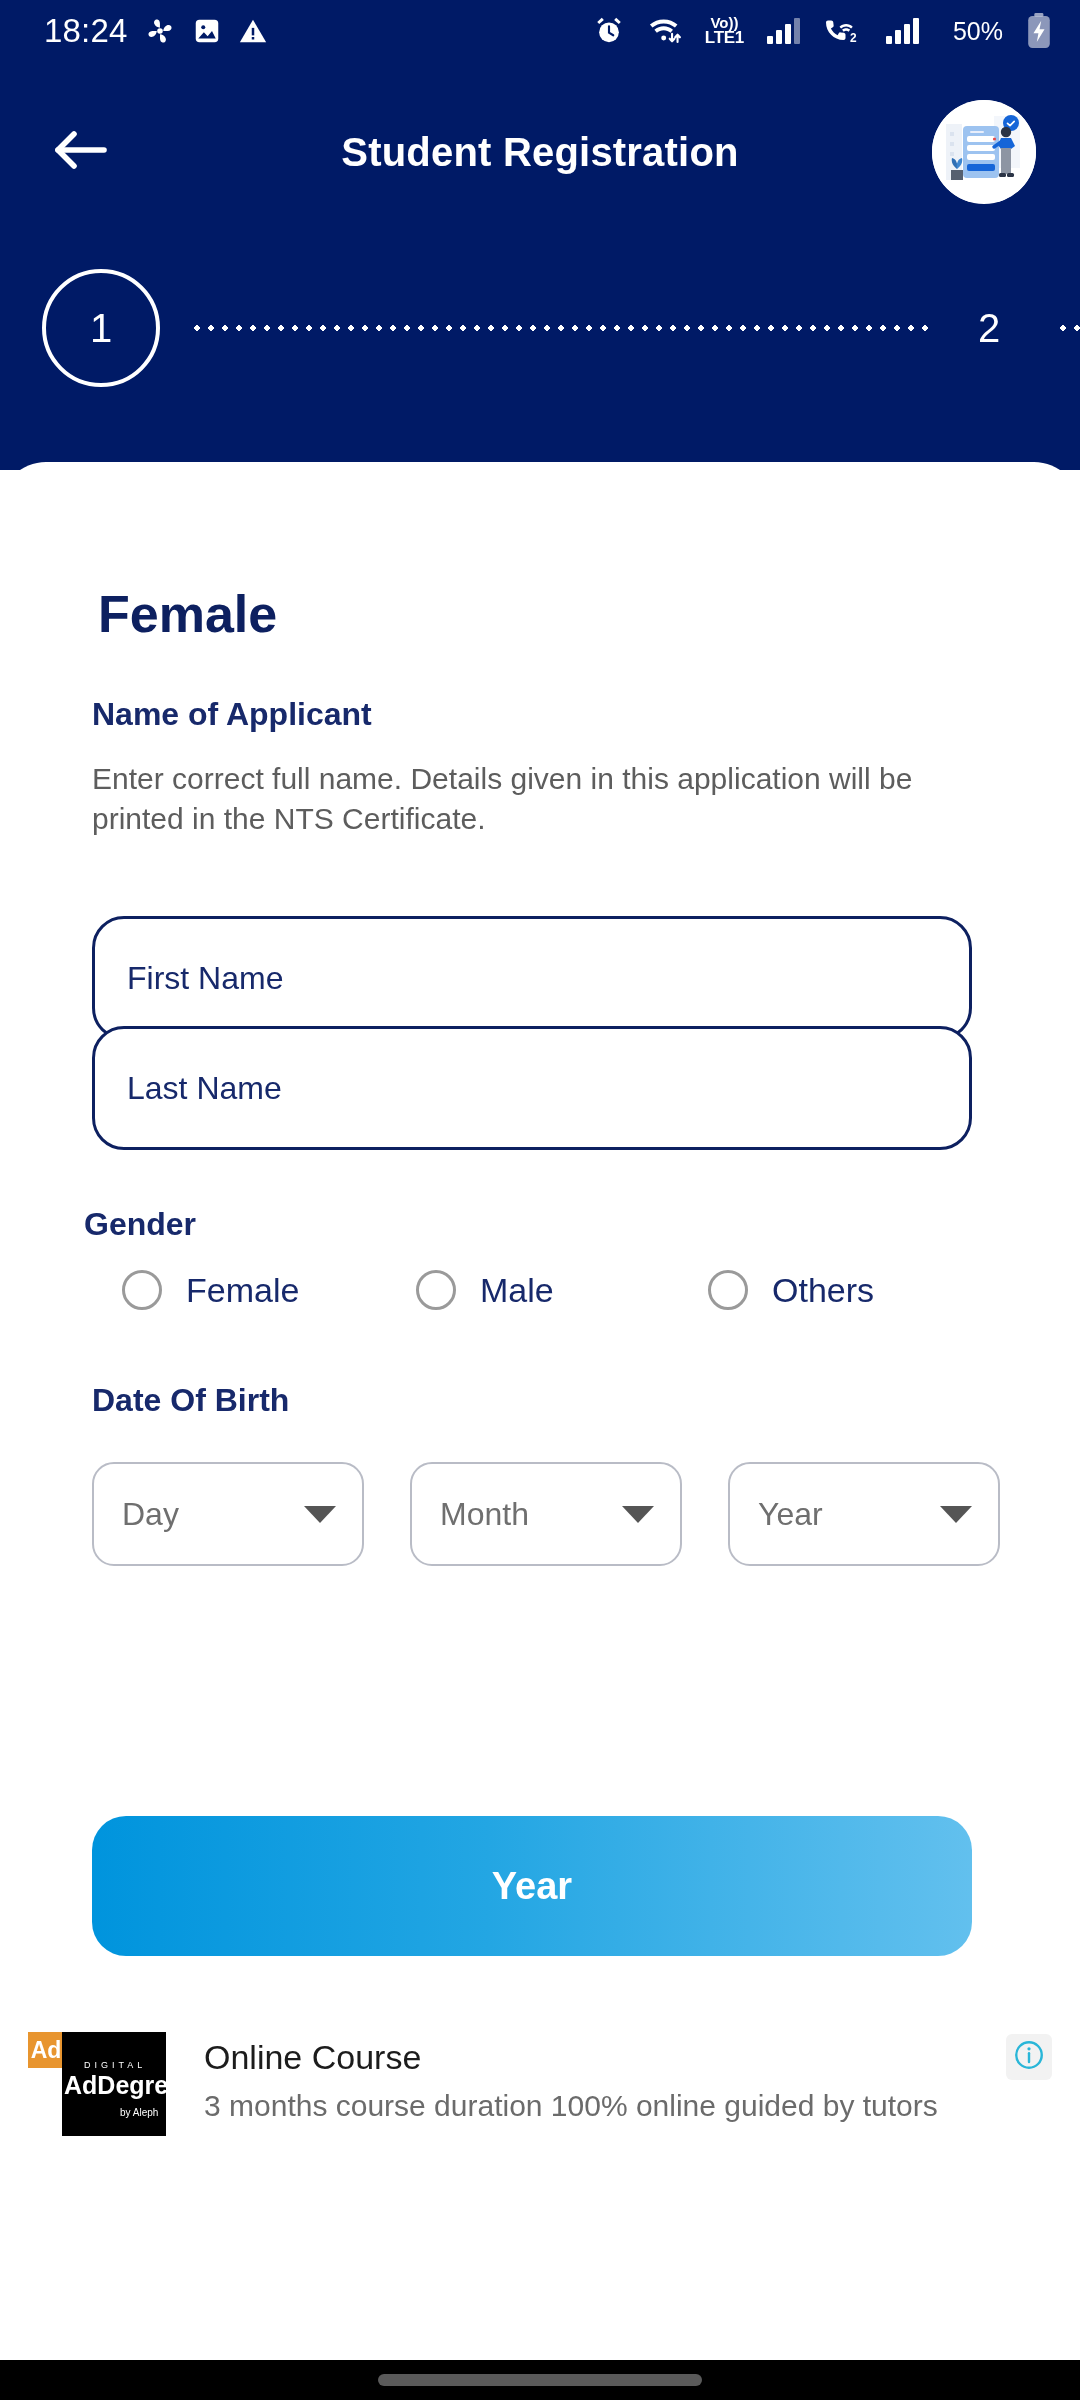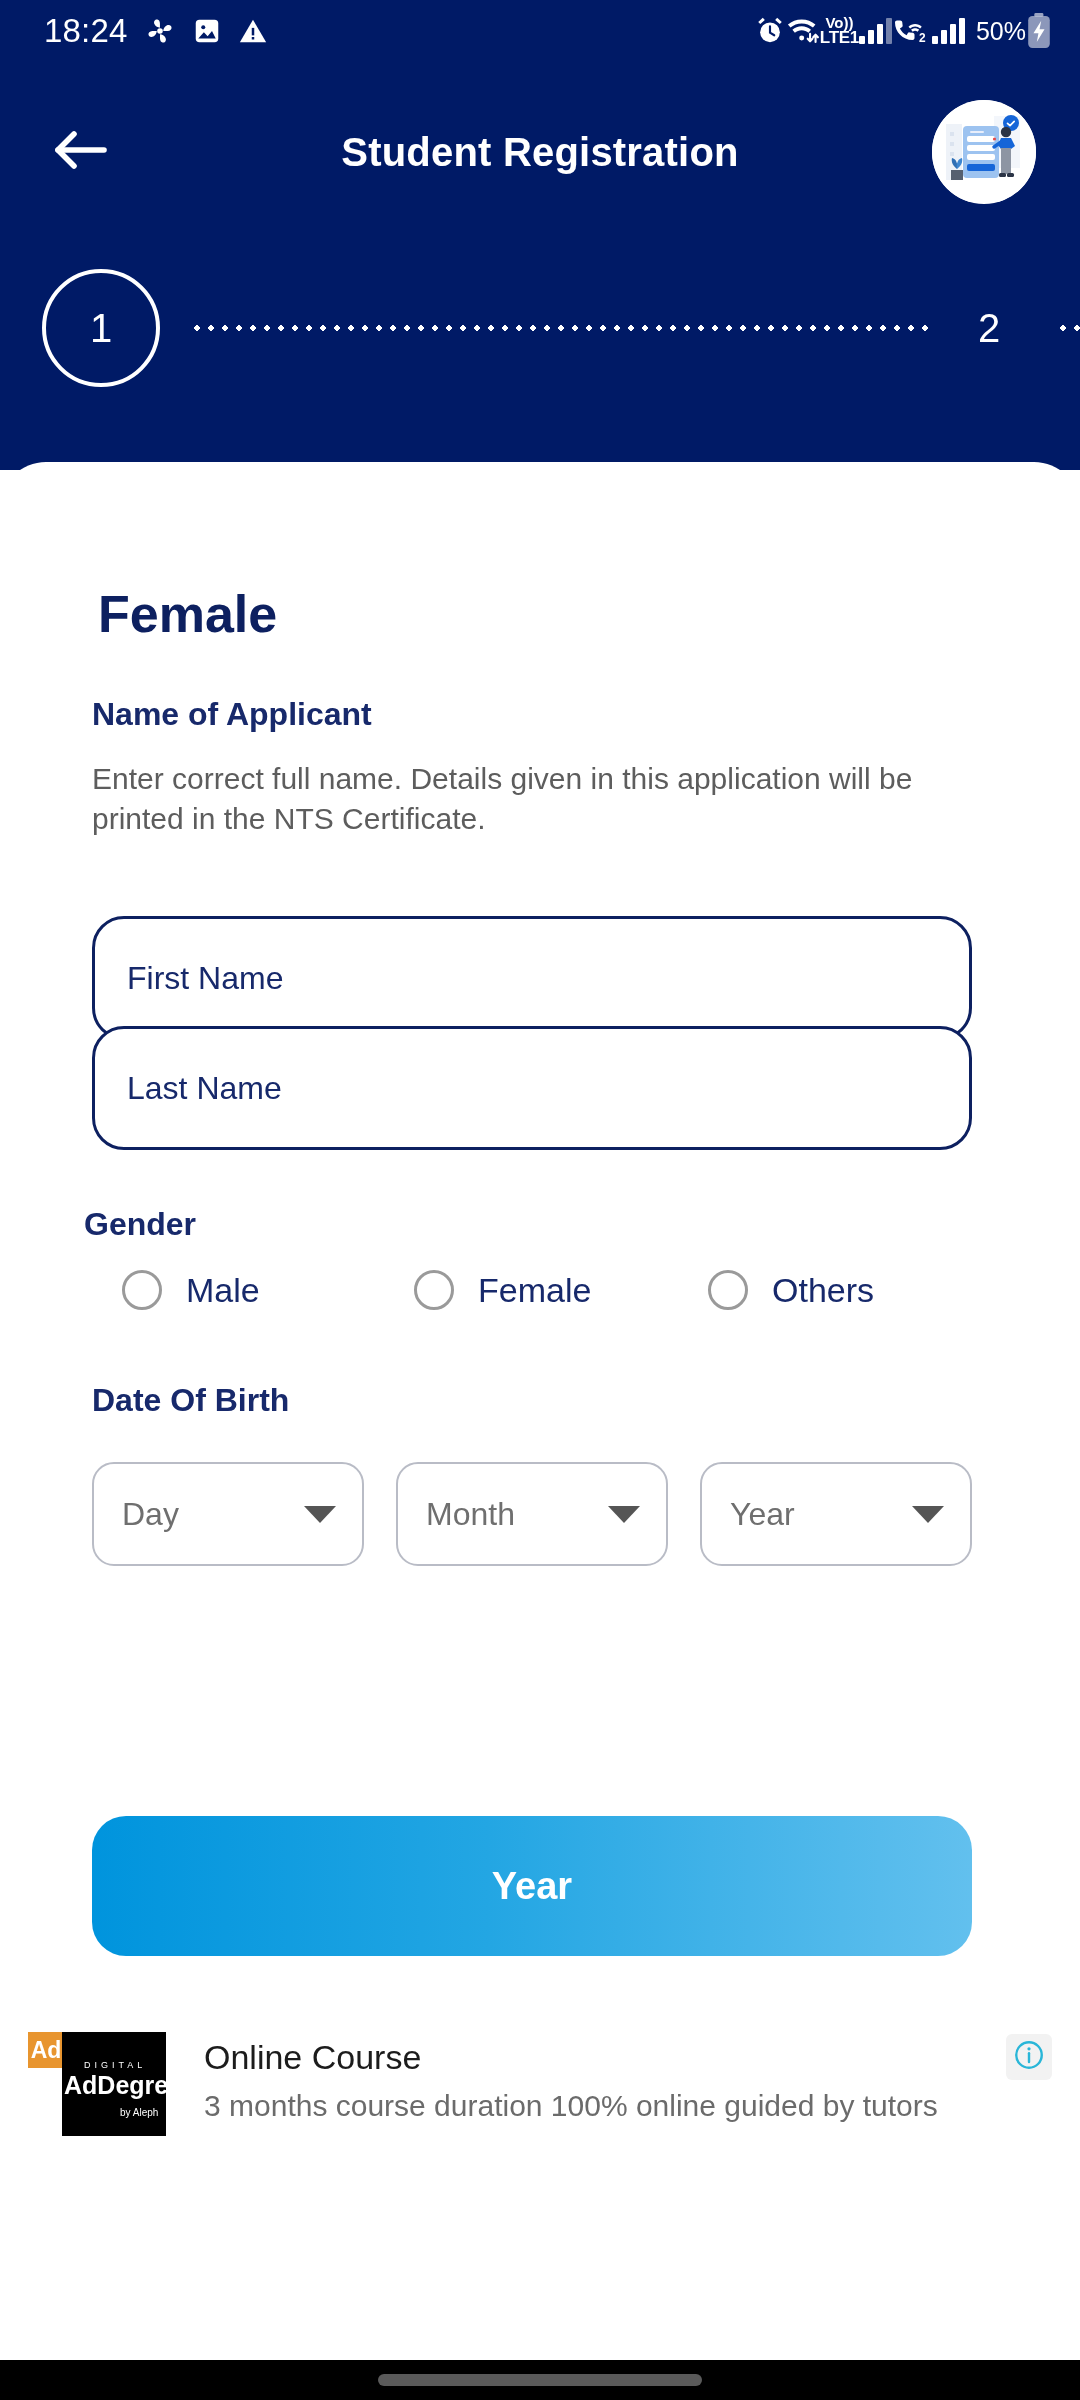--- a/index.html
+++ b/index.html
@@ -24,21 +24,21 @@
 
   
   .status-bar {
     position: absolute; left: 0; top: 0;
     width: 1080px; height: 62px;
     display: flex; align-items: center;
     padding: 0 28px 0 44px;
     color: #ffffff;
   }
   .status-left { display: flex; align-items: center; gap: 16px; }
-  .status-right { display: flex; align-items: center; gap: 0; margin-left: auto; }
+  .status-right { display: flex; align-items: center; gap: 23px; margin-left: auto; }
   .clock-text { font-size: 33px; font-weight: 500; letter-spacing: .2px; }
   .si { display: inline-flex; align-items: center; justify-content: center; }
   .volte-block {
     display: flex; flex-direction: column; align-items: center;
     line-height: .94; font-size: 14px; font-weight: 700;
   }
   .volte-block .l1 { font-size: 15px; }
   .volte-block .l2 { font-size: 17px; letter-spacing: -.3px; }
   .bars { display: flex; align-items: flex-end; gap: 3px; height: 26px; }
   .bars i { display: block; width: 6px; background: #ffffff; border-radius: 1px; }
@@ -383,37 +383,37 @@
       <span>First Name</span>
     </div>
 
     <div style="position:absolute; left:92px; top:564px;" class="text-input">
       <span>Last Name</span>
     </div>
 
     <div style="position:absolute; left:84px; top:744px;" class="field-label">Gender</div>
 
     <div class="radio-row" style="position:absolute; left:122px; top:808px; width:860px;">
+      <div class="radio-item" style="width:294px;">
+        <span class="radio-dot"></span>
+        <span class="radio-label">Female</span>
+      </div>
       <div class="radio-item" style="width:292px;">
         <span class="radio-dot"></span>
         <span class="radio-label">Male</span>
       </div>
-      <div class="radio-item" style="width:294px;">
-        <span class="radio-dot"></span>
-        <span class="radio-label">Female</span>
-      </div>
       <div class="radio-item">
         <span class="radio-dot"></span>
         <span class="radio-label">Others</span>
       </div>
     </div>
 
     <div style="position:absolute; left:92px; top:920px;" class="field-label">Date Of Birth</div>
 
-    <div style="position:absolute; left:92px; top:1000px; display:flex; gap:32px;">
+    <div style="position:absolute; left:92px; top:1000px; display:flex; gap:46px;">
       <div class="dd">
         <span class="lbl">Day</span>
         <span class="caret"></span>
       </div>
       <div class="dd">
         <span class="lbl">Month</span>
         <span class="caret"></span>
       </div>
       <div class="dd">
         <span class="lbl">Year</span>

